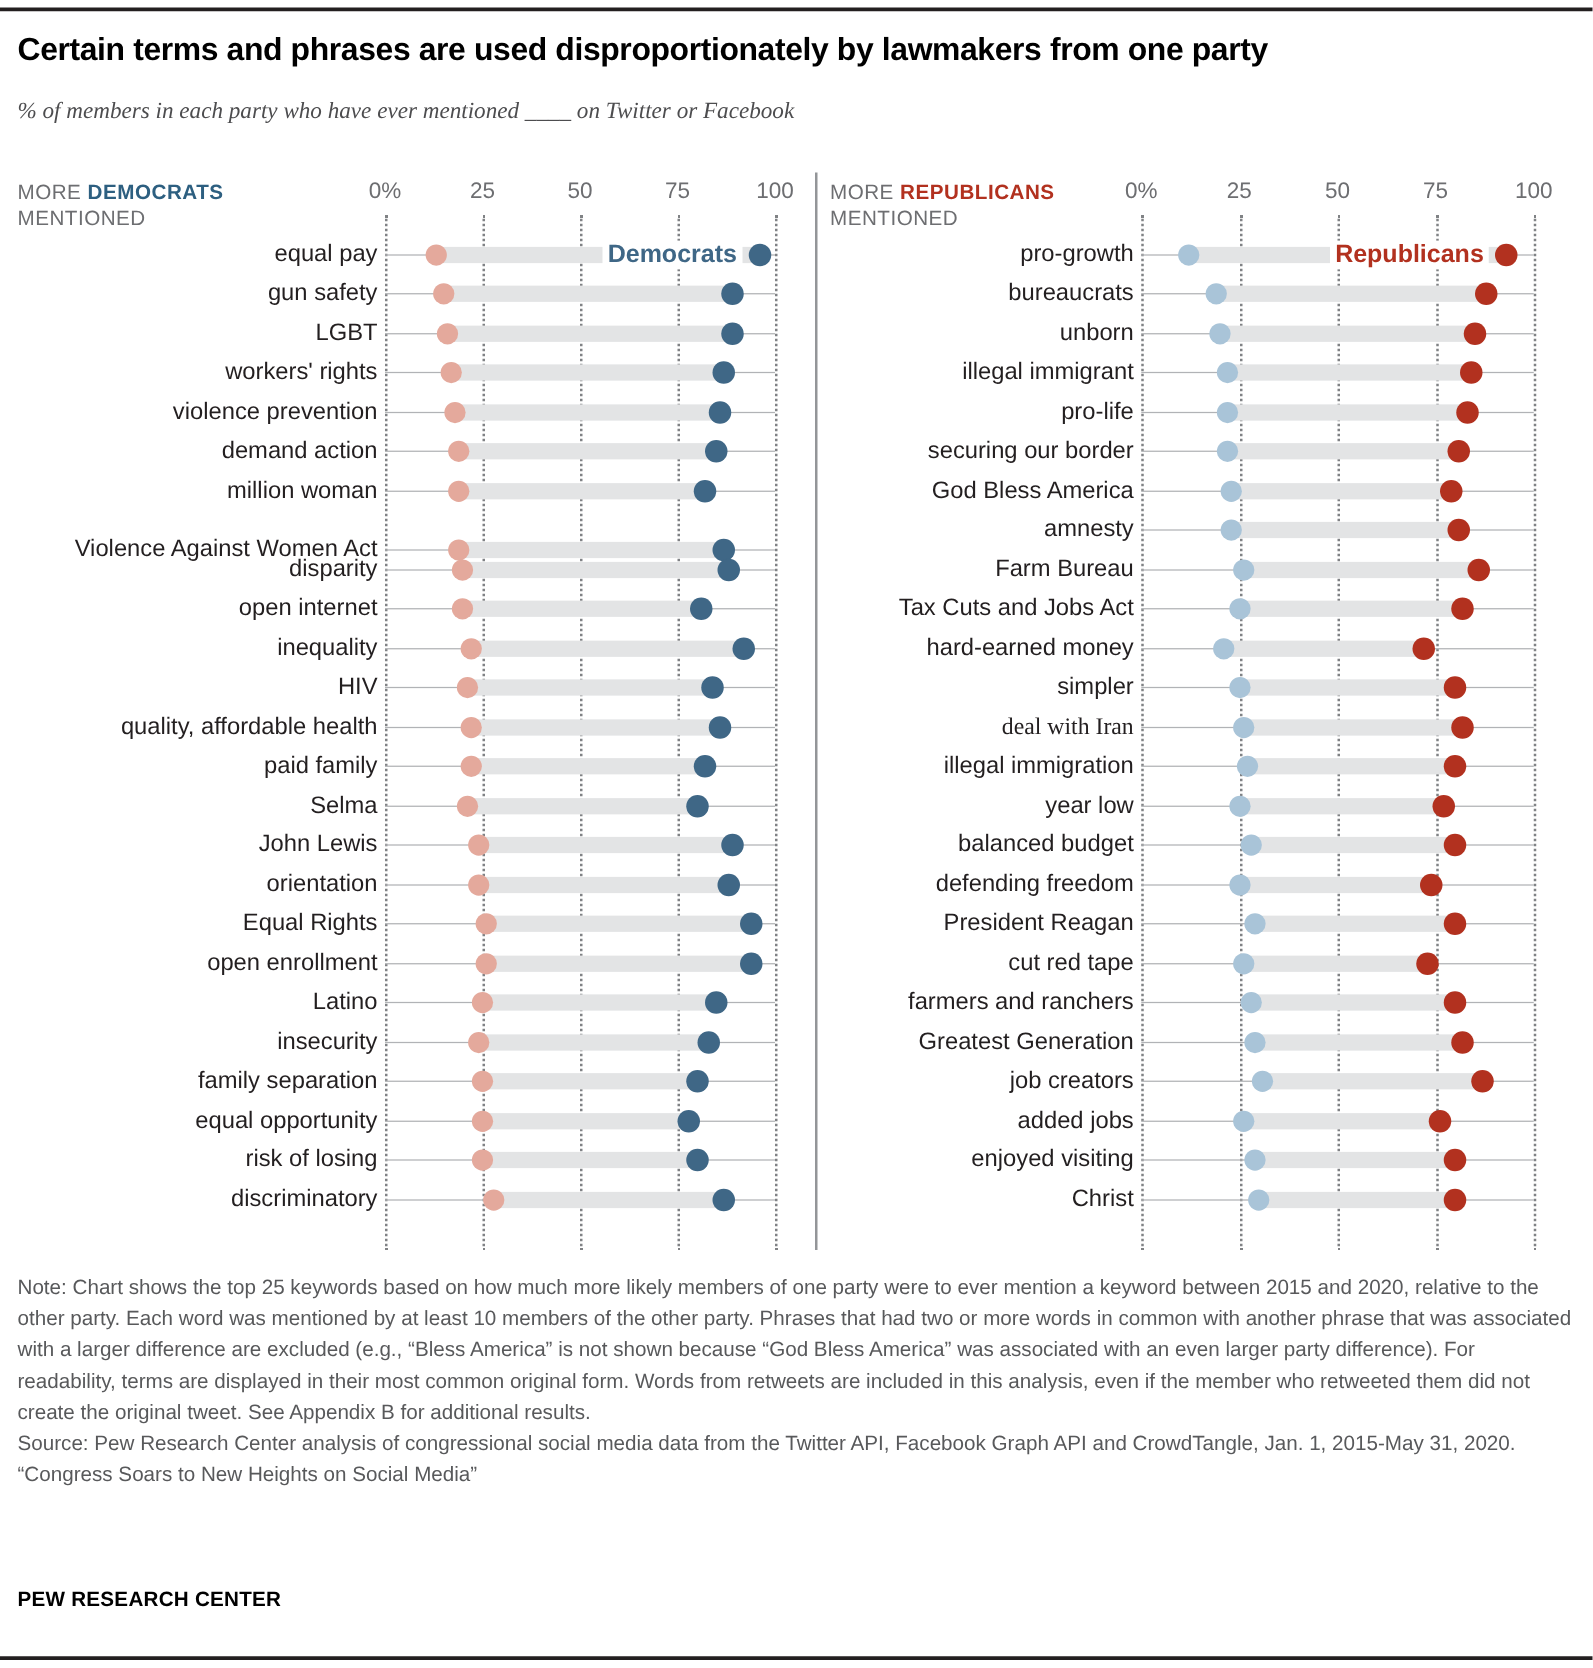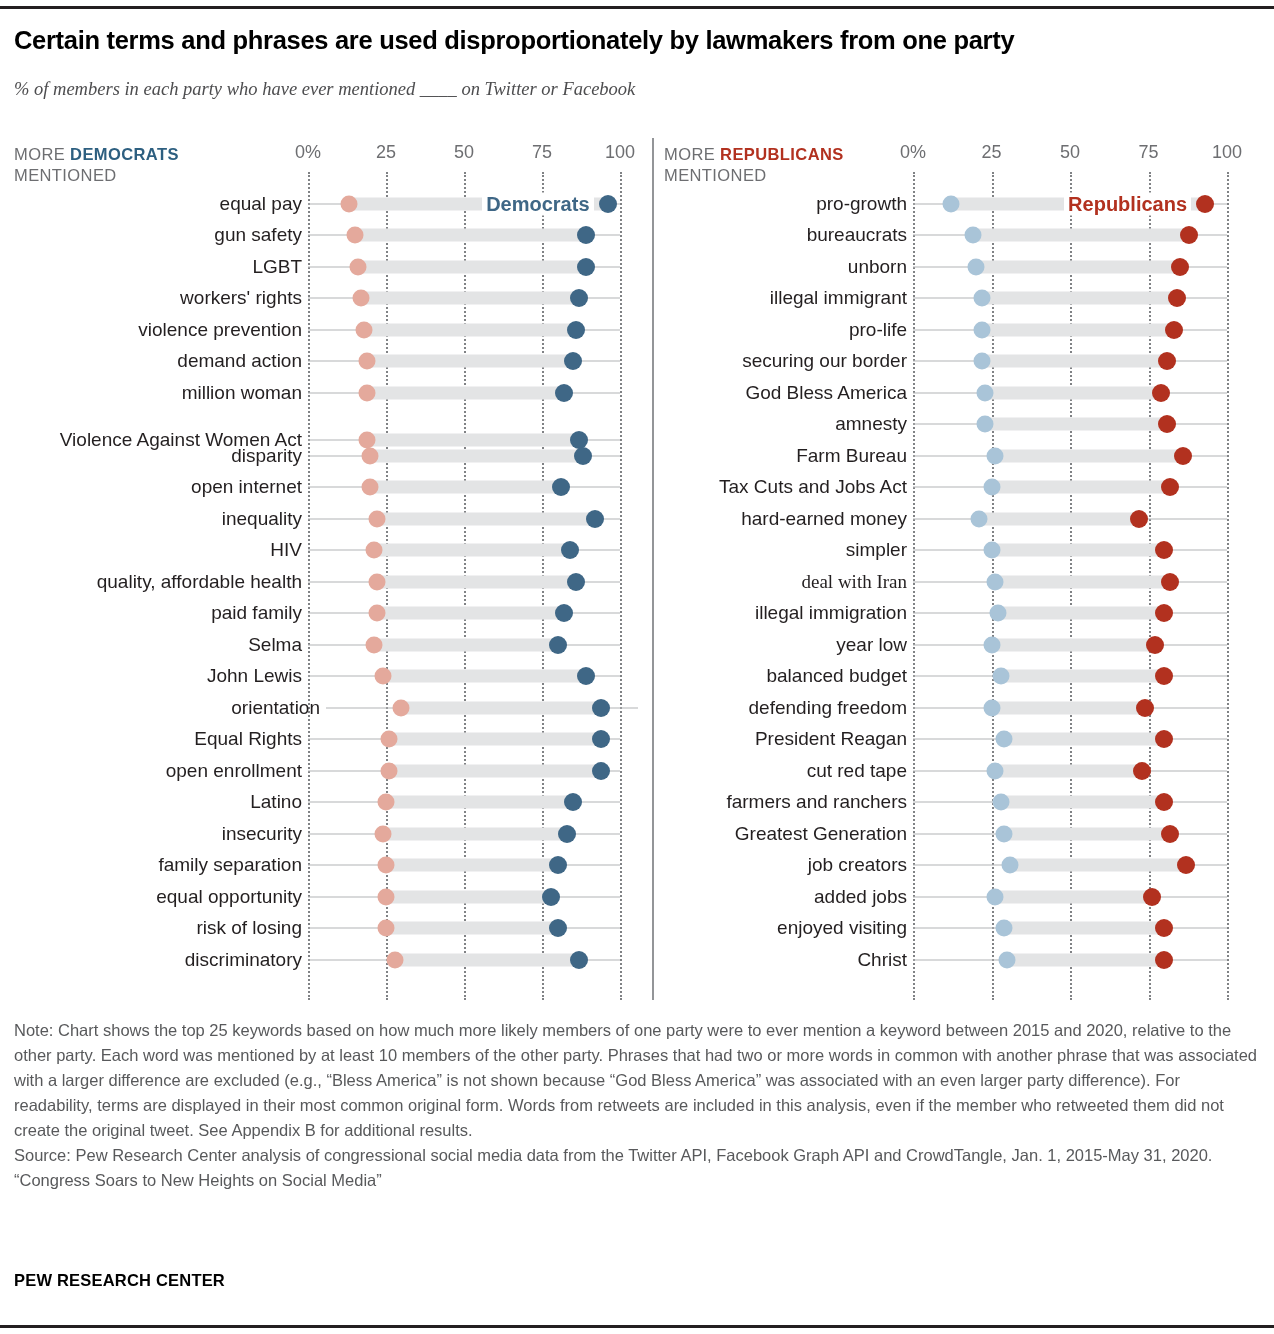--- a/index.html
+++ b/index.html
@@ -321,21 +321,21 @@
         <div class="dot lo" style="left: 373.52px; background: rgb(228, 169, 156);"></div>
         <div class="dot hi" style="left: 557.6px; background: rgb(63, 103, 134);"></div>
       </div>
       <div class="row" style="top: 488.5px;">
         <div class="row-label" style="right: 338px;">John Lewis</div>
         <div class="baseline" style="left: 308px; width: 312px; background: rgb(177, 179, 182);"></div>
         <div class="connector" style="left: 382.88px; width: 202.8px; background: rgb(227, 228, 229);"></div>
         <div class="dot lo" style="left: 382.88px; background: rgb(228, 169, 156);"></div>
         <div class="dot hi" style="left: 585.68px; background: rgb(63, 103, 134);"></div>
       </div>
-      <div class="row" style="top: 520px; margin-left: 18px;">
+      <div class="row" style="top: 520px;">
         <div class="row-label" style="right: 338px;">orientation</div>
         <div class="baseline" style="left: 308px; width: 312px; background: rgb(177, 179, 182);"></div>
         <div class="connector" style="left: 382.88px; width: 199.68px; background: rgb(227, 228, 229);"></div>
         <div class="dot lo" style="left: 382.88px; background: rgb(228, 169, 156);"></div>
         <div class="dot hi" style="left: 582.56px; background: rgb(63, 103, 134);"></div>
       </div>
       <div class="row" style="top: 551.5px;">
         <div class="row-label" style="right: 338px;">Equal Rights</div>
         <div class="baseline" style="left: 308px; width: 312px; background: rgb(177, 179, 182);"></div>
         <div class="connector" style="left: 389.12px; width: 212.16px; background: rgb(227, 228, 229);"></div>

